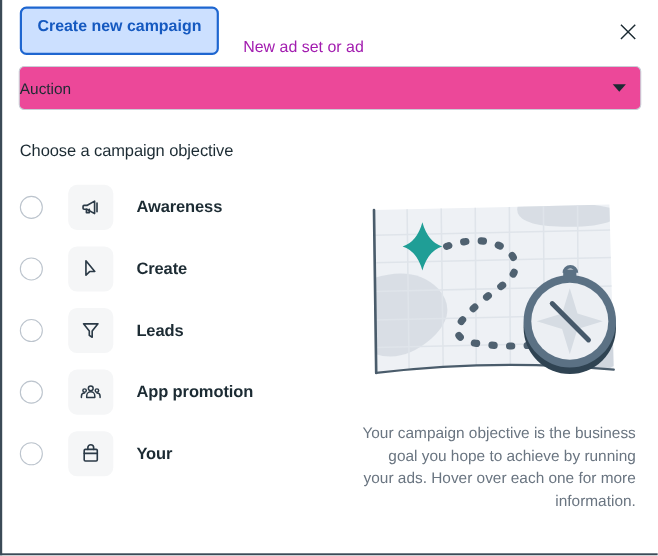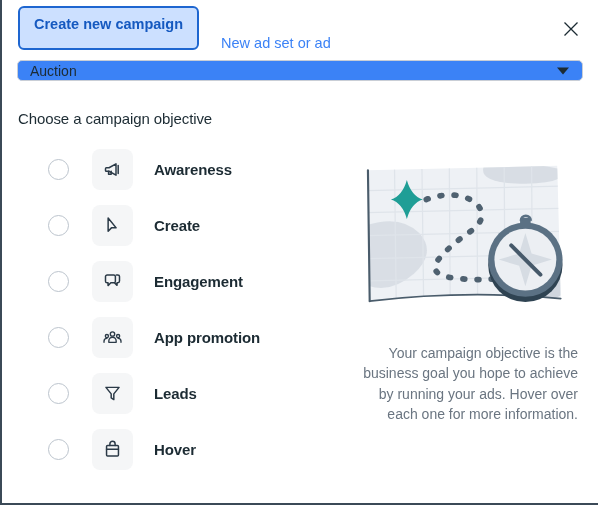--- a/index.html
+++ b/index.html
@@ -39,21 +39,21 @@
     font-size: 14.5px;
     font-weight: bold;
     padding: 9px 14px 16px 14px;
     line-height: 1;
     cursor: pointer;
     white-space: nowrap;
   }
 
   .tab-secondary {
     margin-left: 22px;
-    color: #3b82f6;
+    color: #a21caf;
     font-size: 14.5px;
     line-height: 1;
     cursor: pointer;
     white-space: nowrap;
     margin-top: 30px;
   }
 
   .close-btn {
     position: absolute;
     right: 14px;
@@ -66,27 +66,27 @@
     cursor: pointer;
     color: #1c2b33;
   }
 
   
   .select-wrap {
     margin: 4px 15px 0 15px;
     position: relative;
   }
   .select-box {
-    height: 21px;
+    height: 40px;
     border: 1px solid #c9ced6;
     border-radius: 5px;
-    background: #3b82f6;
-    display: flex;
-    align-items: center;
-    padding: 0 12px;
+    background: #ec4899;
+    display: flex;
+    align-items: center;
+    padding: 0 0;
     font-size: 14px;
     color: #1c2b33;
     cursor: pointer;
   }
   .select-caret {
     position: absolute;
     right: 14px;
     top: 50%;
     transform: translateY(-50%);
     width: 0; height: 0;
@@ -101,21 +101,20 @@
     margin: 29px 0 0 16px;
     font-size: 15px;
     font-weight: normal;
     color: #1c2b33;
     letter-spacing: -0.1px;
   }
 
   .content {
     display: flex;
     padding-top: 14px;
-    margin-left: 30px;
   }
 
   .left-col { width: 310px; flex: 0 0 310px; }
   .right-col { flex: 1; padding: 4px 16px 0 10px; }
 
   .obj-row {
     display: flex;
     align-items: center;
     height: 56px;
     padding-left: 16px;
@@ -207,29 +206,29 @@
       <div class="obj-row">
         <span class="radio"></span>
         <span class="icon-tile">
           <svg width="21" height="21" viewBox="0 0 24 24" fill="none" stroke="#2b3a47" stroke-width="1.7" stroke-linecap="round" stroke-linejoin="round">
             <path d="M7 3.5v15l3.8-3.8h5.4z"></path>
           </svg>
         </span>
         <span class="obj-label">Create</span>
       </div>
 
+
       <div class="obj-row">
         <span class="radio"></span>
         <span class="icon-tile">
           <svg width="21" height="21" viewBox="0 0 24 24" fill="none" stroke="#2b3a47" stroke-width="1.7" stroke-linecap="round" stroke-linejoin="round">
-            <path d="M16.5 4.5h1.6a1.9 1.9 0 0 1 1.9 1.9v5.1a1.9 1.9 0 0 1-1.9 1.9h-.9v3l-3-3"></path>
-            <path d="M13.4 4.5H5.9A1.9 1.9 0 0 0 4 6.4v5.2a1.9 1.9 0 0 0 1.9 1.9h1v3.2l3.2-3.2h3.3a1.9 1.9 0 0 0 1.9-1.9V6.4a1.9 1.9 0 0 0-1.9-1.9z"></path>
-          </svg>
-        </span>
-        <span class="obj-label">Engagement</span>
+            <path d="M4.5 5h15l-6 7.4V19l-3-2v-4.6z"></path>
+          </svg>
+        </span>
+        <span class="obj-label">Leads</span>
       </div>
 
       <div class="obj-row">
         <span class="radio"></span>
         <span class="icon-tile">
           <svg width="21" height="21" viewBox="0 0 24 24" fill="none" stroke="#2b3a47" stroke-width="1.55" stroke-linecap="round" stroke-linejoin="round">
             <circle cx="12" cy="8" r="2.5"></circle>
             <path d="M7.8 17.5v-1.6a4.2 4.2 0 0 1 8.4 0v1.6z"></path>
             <circle cx="5.6" cy="10.4" r="1.8"></circle>
             <path d="M2.3 17.5v-1.2a3.3 3.3 0 0 1 3.3-3.3"></path>
@@ -237,36 +236,26 @@
             <path d="M21.7 17.5v-1.2a3.3 3.3 0 0 0-3.3-3.3"></path>
           </svg>
         </span>
         <span class="obj-label">App promotion</span>
       </div>
 
       <div class="obj-row">
         <span class="radio"></span>
         <span class="icon-tile">
           <svg width="21" height="21" viewBox="0 0 24 24" fill="none" stroke="#2b3a47" stroke-width="1.7" stroke-linecap="round" stroke-linejoin="round">
-            <path d="M4.5 5h15l-6 7.4V19l-3-2v-4.6z"></path>
-          </svg>
-        </span>
-        <span class="obj-label">Leads</span>
-      </div>
-
-      <div class="obj-row">
-        <span class="radio"></span>
-        <span class="icon-tile">
-          <svg width="21" height="21" viewBox="0 0 24 24" fill="none" stroke="#2b3a47" stroke-width="1.7" stroke-linecap="round" stroke-linejoin="round">
             <rect x="5.2" y="7.5" width="13.6" height="12" rx="1.2"></rect>
             <path d="M9 7.5V5.6A3 3 0 0 1 12 2.6a3 3 0 0 1 3 3V7.5"></path>
             <path d="M5.2 11.6h13.6"></path>
           </svg>
         </span>
-        <span class="obj-label">Hover</span>
+        <span class="obj-label">Your</span>
       </div>
     </div>
 
     <div class="right-col">
 
       <svg class="illus" viewBox="0 0 260 185" aria-hidden="true">
         <defs>
           <clipPath id="paperClip">
             <path d="M18 15 L232 10 L236 160 Q128 150 20 163 Z"></path>
           </clipPath>

